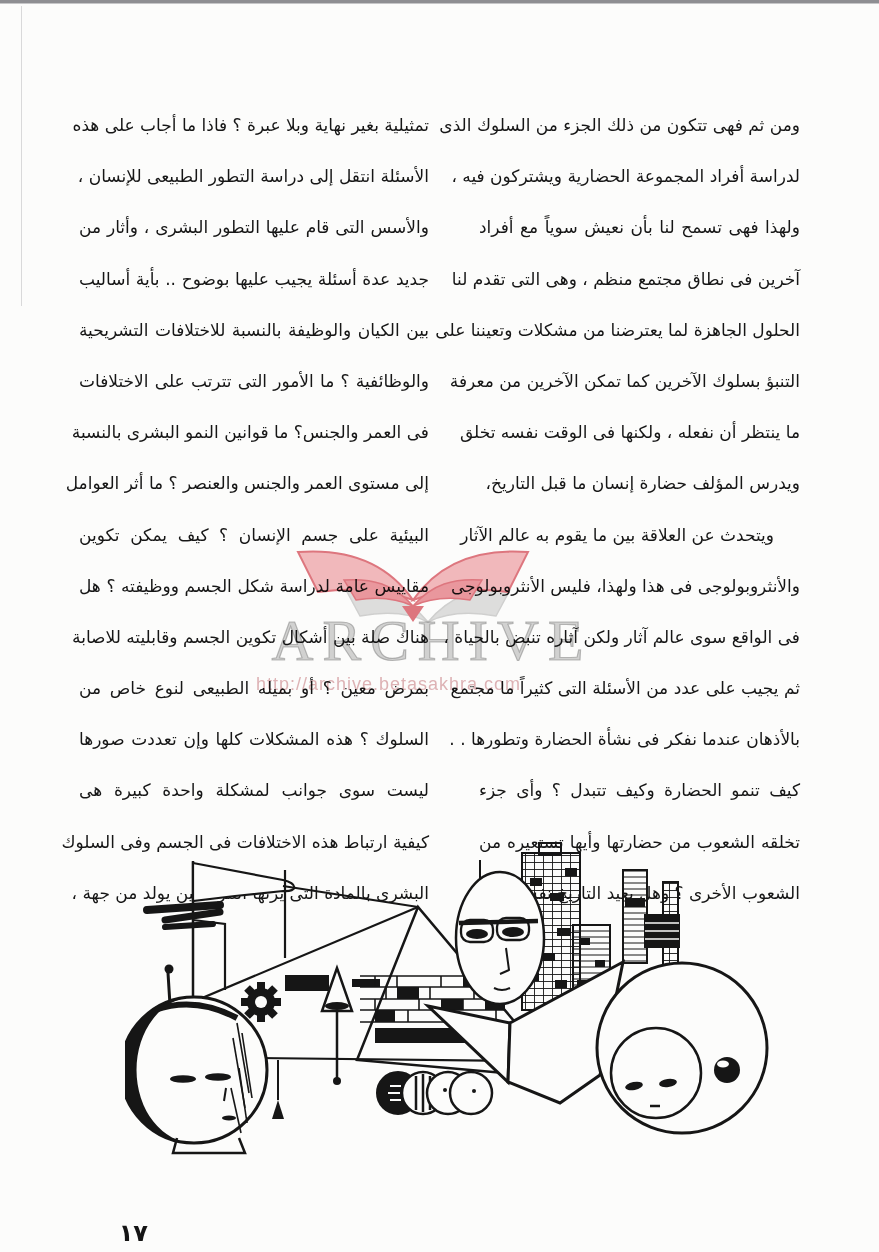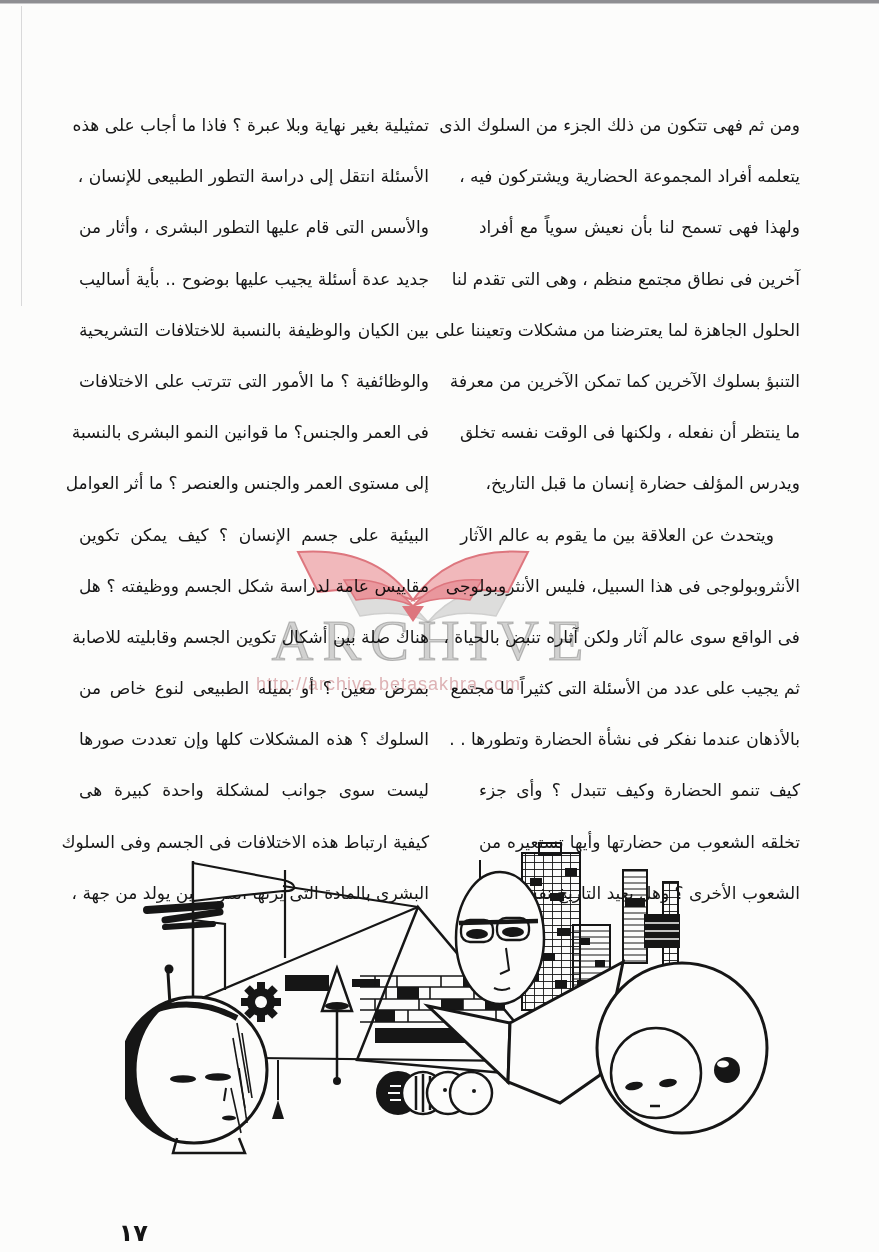--- a/index.html
+++ b/index.html
@@ -52,29 +52,29 @@
 <body>
 
 <div class="page">
 
   <div class="scan-top-edge"></div>
   <div class="scan-top-edge2"></div>
   <div class="scan-left-edge"></div>
 
   <section class="col col-right">
       <p class="line">ومن ثم فهى تتكون من ذلك الجزء من السلوك الذى</p>
-      <p class="line">يتعلمه أفراد المجموعة الحضارية ويشتركون فيه ،</p>
+      <p class="line">لدراسة أفراد المجموعة الحضارية ويشتركون فيه ،</p>
       <p class="line">ولهذا فهى تسمح لنا بأن نعيش سوياً مع أفراد</p>
       <p class="line">آخرين فى نطاق مجتمع منظم ، وهى التى تقدم لنا</p>
       <p class="line">الحلول الجاهزة لما يعترضنا من مشكلات وتعيننا على</p>
       <p class="line">التنبؤ بسلوك الآخرين كما تمكن الآخرين من معرفة</p>
       <p class="line">ما ينتظر أن نفعله ، ولكنها فى الوقت نفسه تخلق</p>
       <p class="line">ويدرس المؤلف حضارة إنسان ما قبل التاريخ،</p>
       <p class="line">ويتحدث عن العلاقة بين ما يقوم به عالم الآثار</p>
-      <p class="line">الأنثروبولوجى فى هذا السبيل، فليس الأنثروبولوجى</p>
+      <p class="line">والأنثروبولوجى فى هذا ولهذا، فليس الأنثروبولوجى</p>
       <p class="line">فى الواقع سوى عالم آثار ولكن آثاره تنبض بالحياة ،</p>
       <p class="line">ثم يجيب على عدد من الأسئلة التى كثيراً ما مجتمع</p>
       <p class="line">بالأذهان عندما نفكر فى نشأة الحضارة وتطورها . .</p>
       <p class="line">كيف تنمو الحضارة وكيف تتبدل ؟ وأى جزء</p>
       <p class="line">تخلقه الشعوب من حضارتها وأيها تستعيره من</p>
       <p class="line">الشعوب الأخرى ؟ وهل يعيد التاريخ نفسه أم أنه</p>
     </section>
 
   <section class="col col-left">
       <p class="line">تمثيلية بغير نهاية وبلا عبرة ؟ فاذا ما أجاب على هذه</p>

